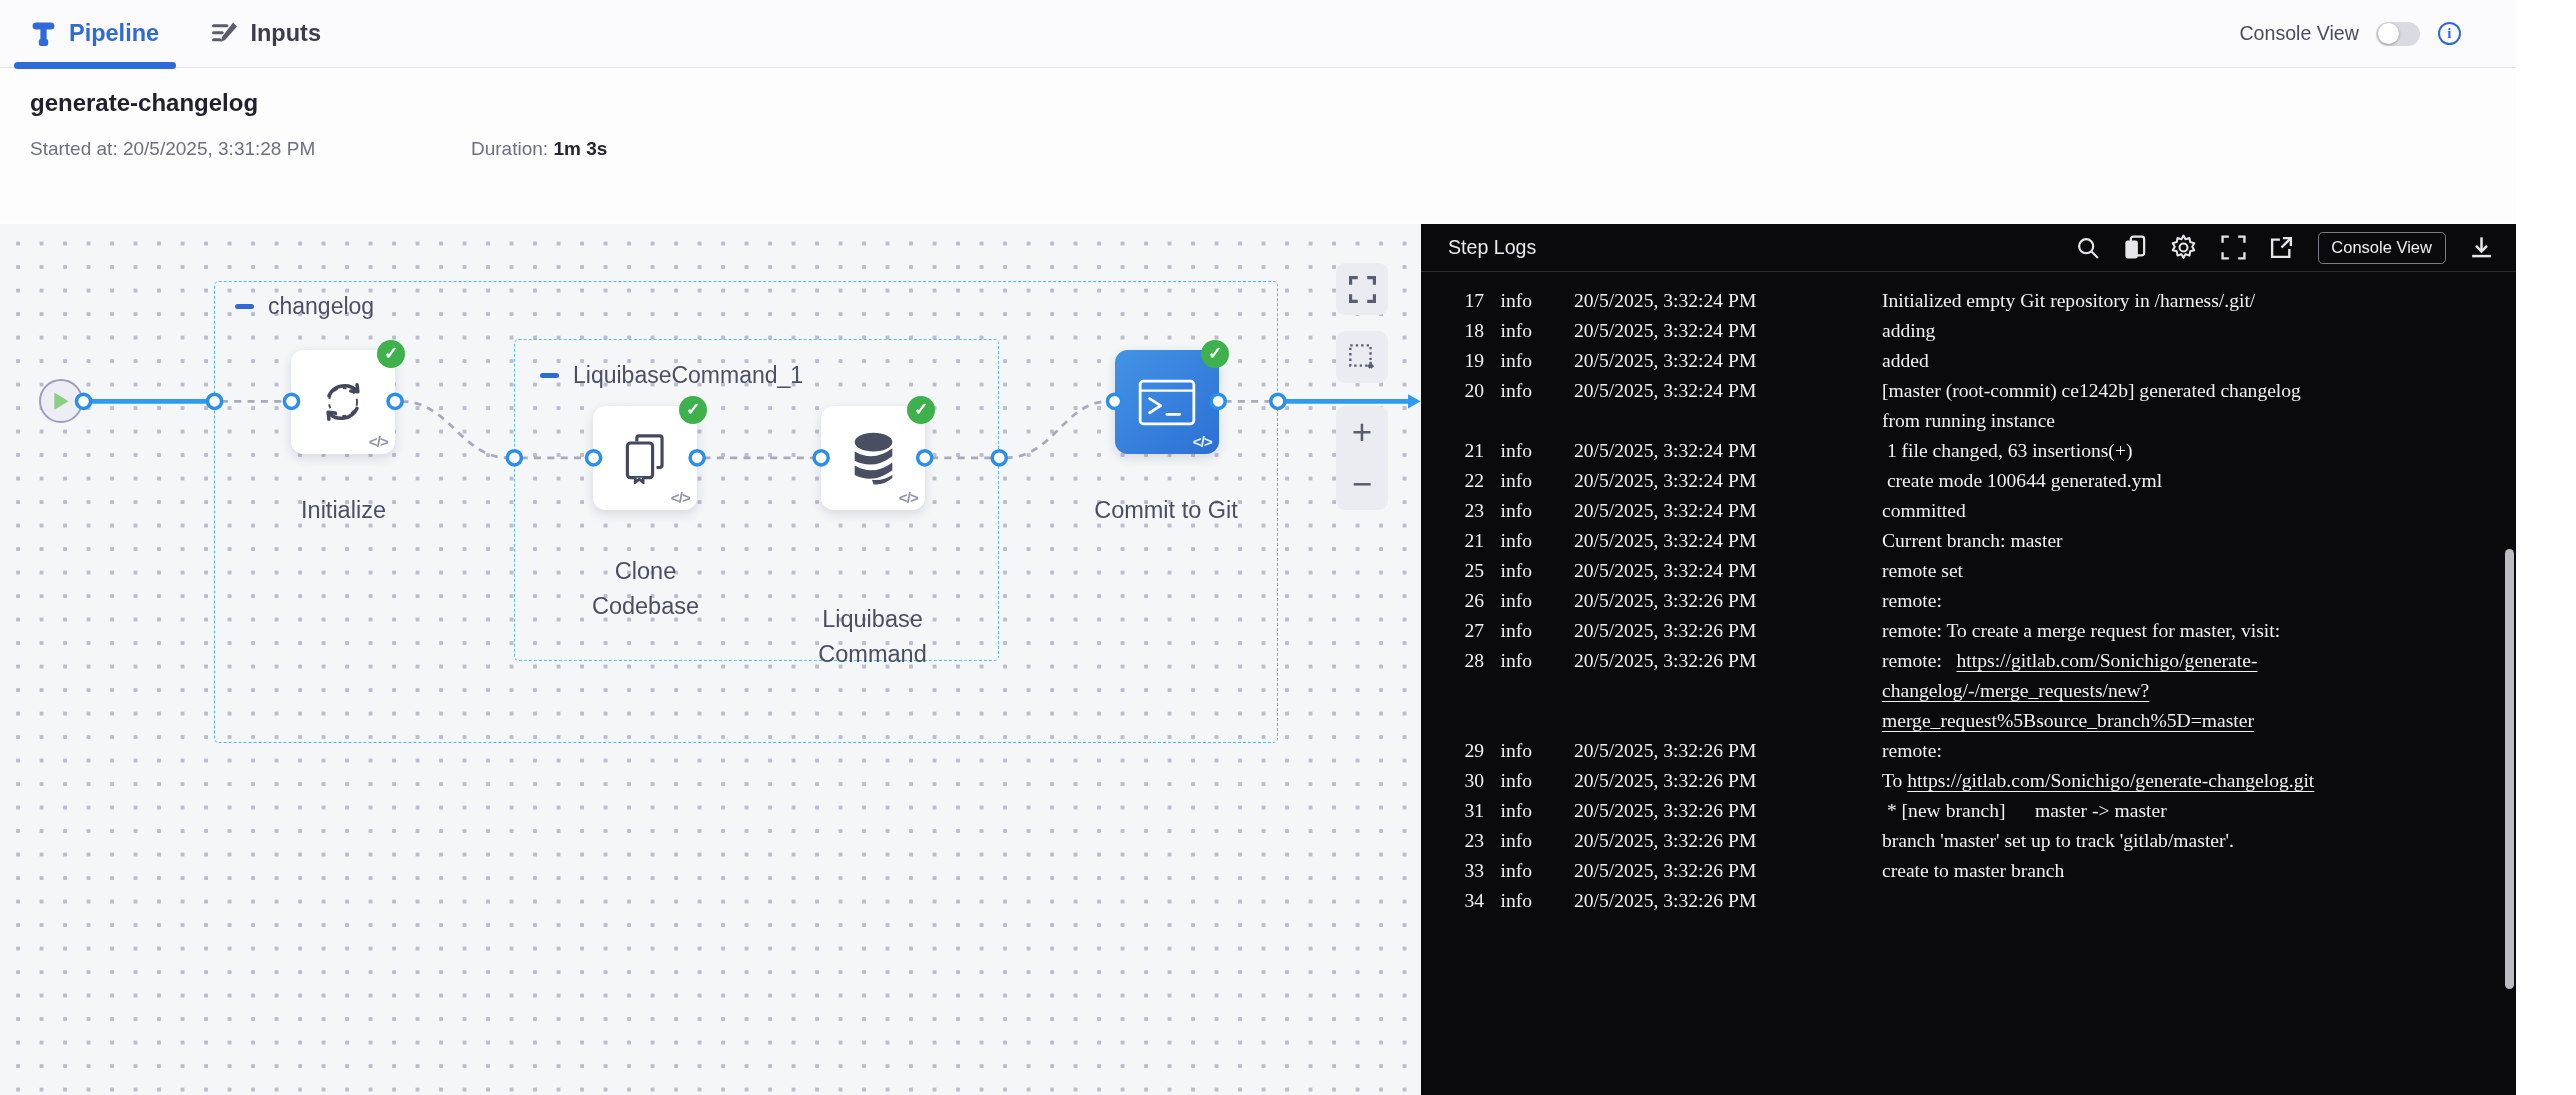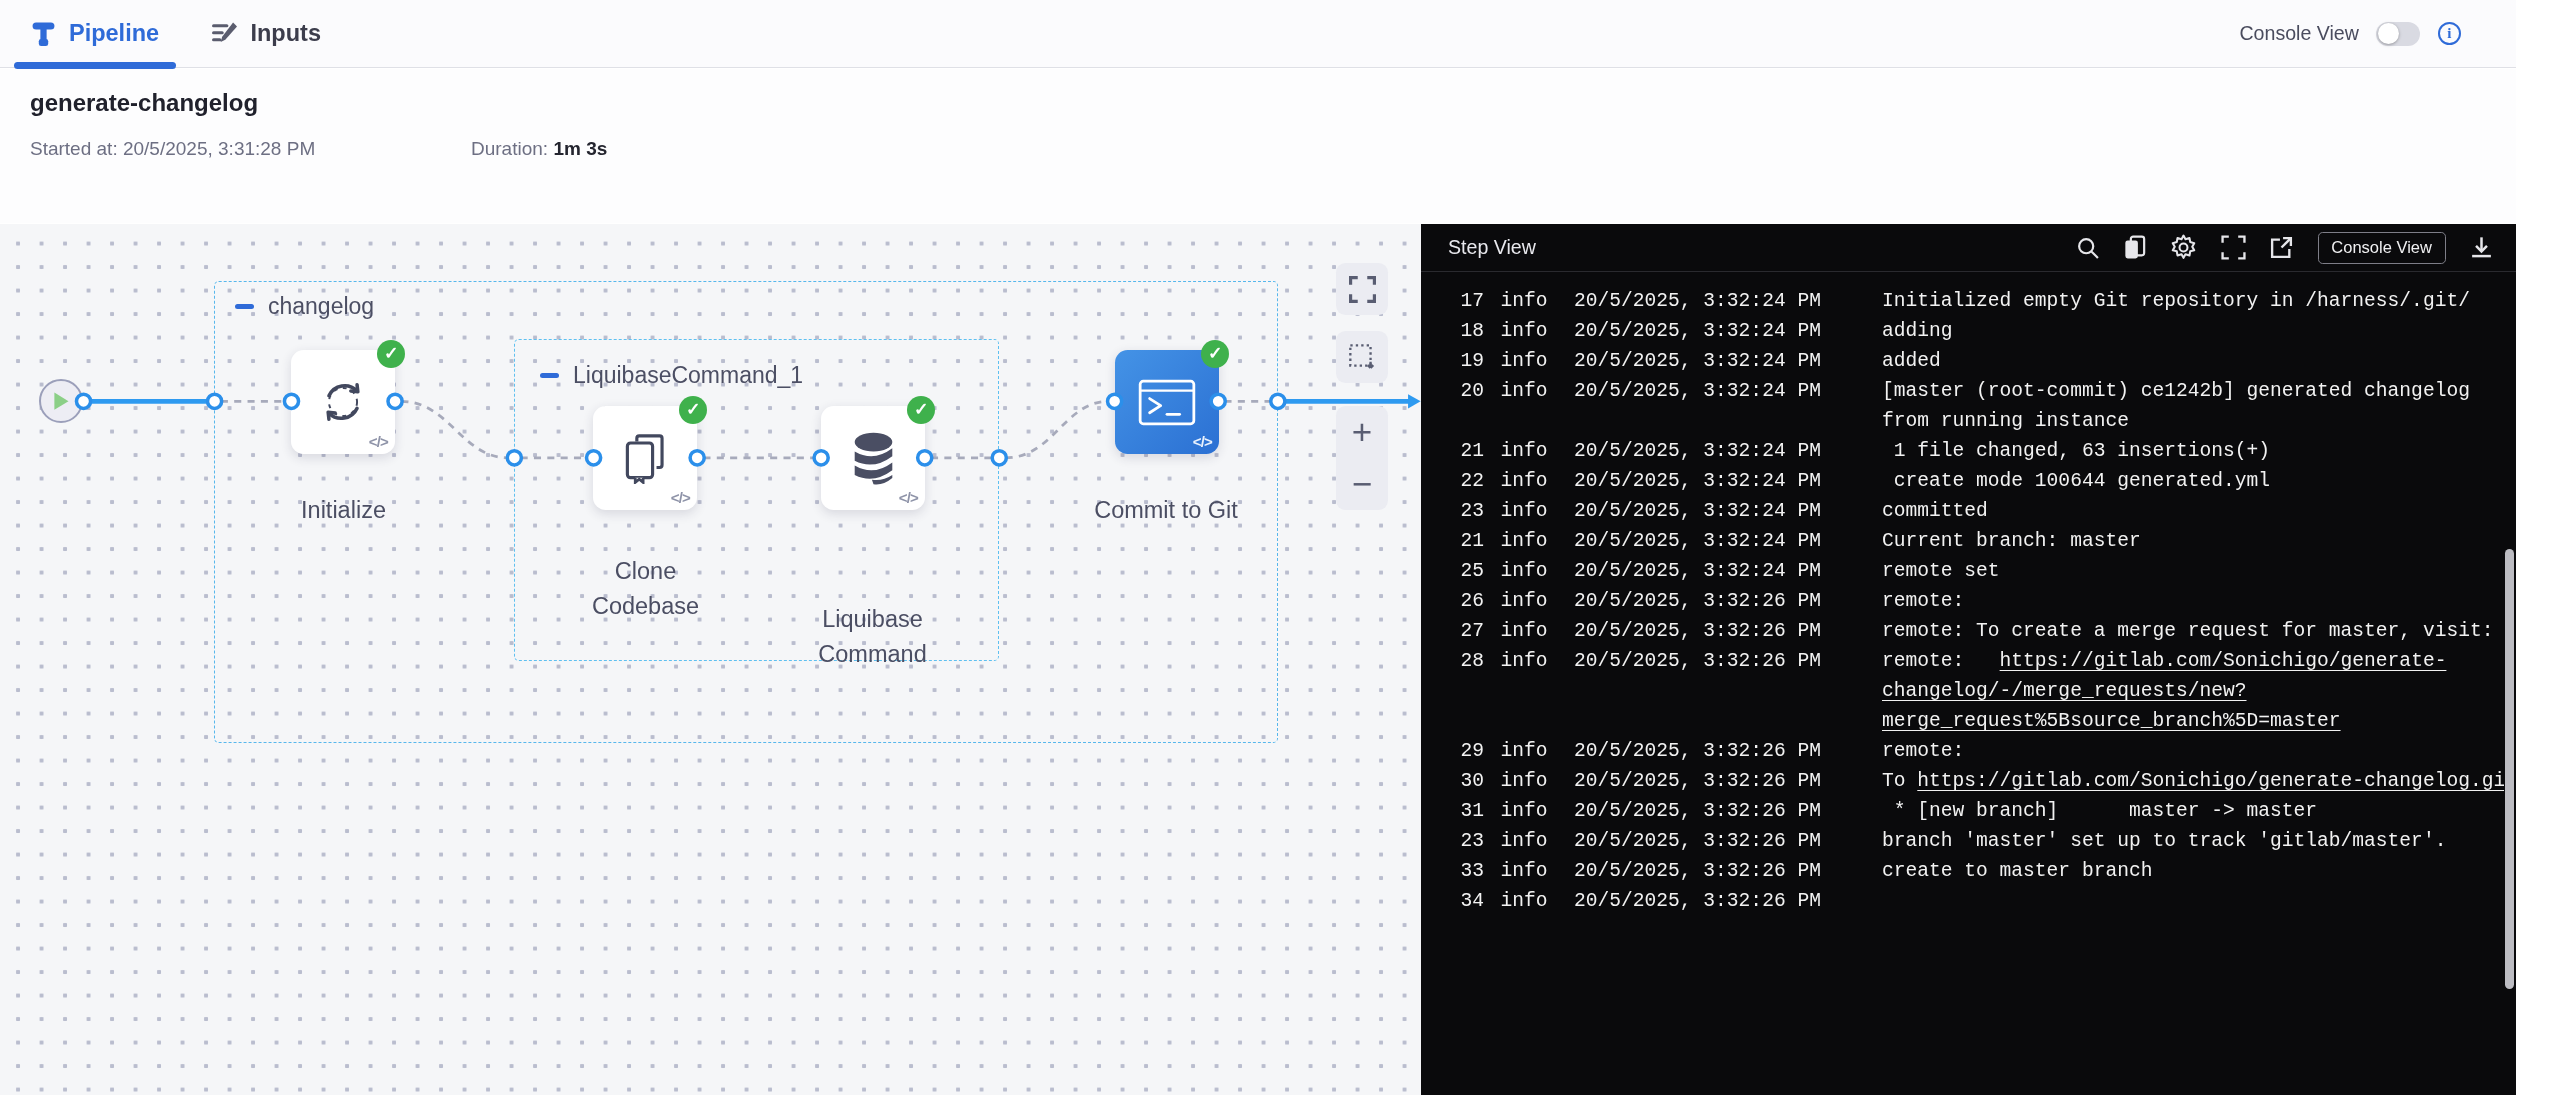--- a/index.html
+++ b/index.html
@@ -65,21 +65,21 @@
   
   .logpanel { position:absolute; left:1421px; top:224px; width:1095px; height:871px; background:#0a0a0c; }
   .loghead { position:absolute; left:0; top:0; width:100%; height:48px; display:flex; align-items:center;
              border-bottom:0.8px solid #2a2a2f; padding:0 22px 0 27px; }
   .loghead .ltitle { font-size:19.6px; color:#e9e9ee; }
   .loghead .hicons { margin-left:auto; display:flex; align-items:center; gap:23.5px; }
   .hicon { cursor:pointer; display:flex; align-items:center; justify-content:center; }
   .cv-btn { border:1.6px solid #7e7e88; border-radius:4.7px; padding:5.5px 12.6px; font-size:16.5px; color:#f0f0f2;
             cursor:pointer; white-space:nowrap; }
   .logbody { position:absolute; left:0; top:49px; width:1083px; bottom:0; padding-top:13.3px;
-             font-family:Liberation Mono, monospace; font-size:19.6px; color:#f2f2f2; overflow:hidden; }
+             font-family:Liberation Serif, serif; font-size:19.6px; color:#f2f2f2; overflow:hidden; }
   .lrow { display:grid; grid-template-columns:63px 90px 308px auto; height:30px; line-height:30px;
           white-space:pre; }
   .lrow .ln  { text-align:right; }
   .lrow .lv  { padding-left:16.5px; }
   .lrow .lt  { }
   .lrow .lm  { }
   .lnk { text-decoration:underline; text-underline-offset:3.9px; cursor:pointer; color:#f2f2f2; }
   .scrollthumb { position:absolute; right:2.4px; top:325px; width:8.6px; height:440px; border-radius:5.5px;
                  background:#cfcfd6; opacity:.9; cursor:pointer; }
 
@@ -265,21 +265,21 @@
       </span>
     </div>
     <div class="zoombox">
       <div class="zcell">+</div>
       <div class="zcell">−</div>
     </div>
   </div>
 
   <div class="logpanel">
     <div class="loghead">
-      <span class="ltitle">Step View</span>
+      <span class="ltitle">Step Logs</span>
       <div class="hicons">
         <span class="hicon">
           <svg width="23.5" height="23.5" viewBox="0 0 30 30" fill="none" stroke="#e6e6ea" stroke-width="2.8">
             <circle cx="13" cy="13" r="9"></circle>
               <line x1="20" y1="20" x2="28" y2="28"></line>
           </svg>
         </span>
         <span class="hicon">
           <svg width="23.5" height="27" viewBox="0 0 30 34" fill="none">
             <rect x="10" y="3" width="17" height="24" rx="3" stroke="#e6e6ea" stroke-width="2.8"></rect>

